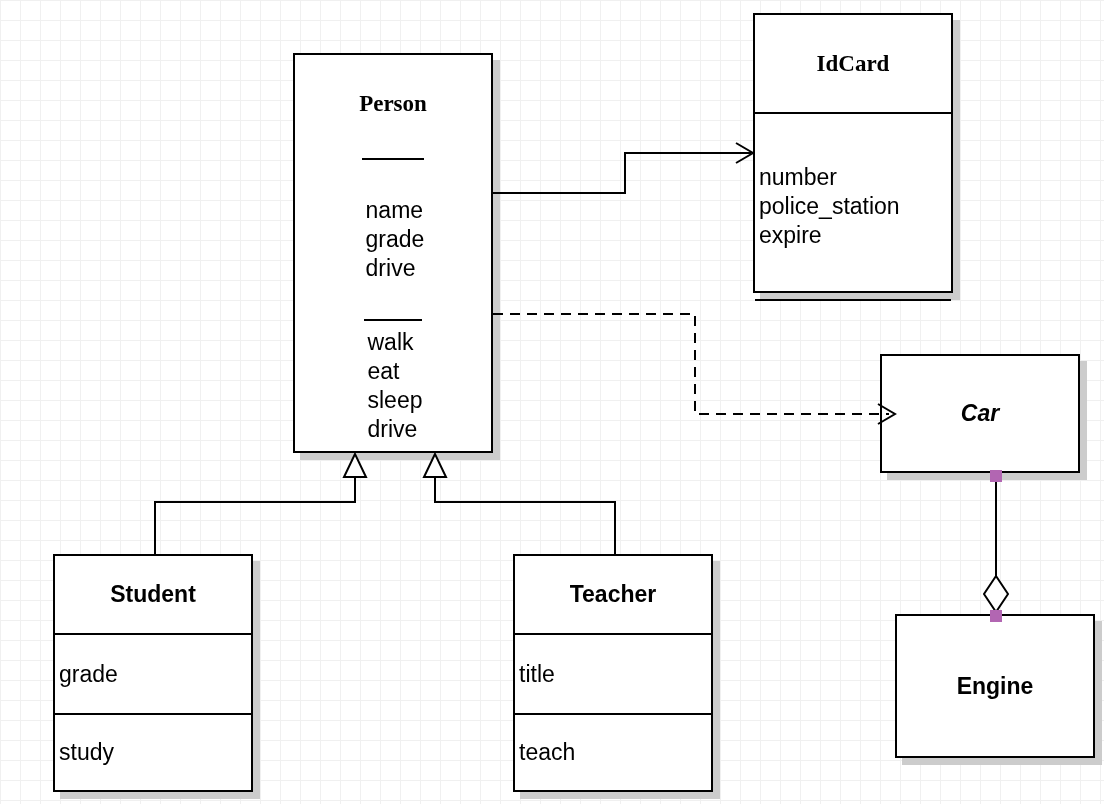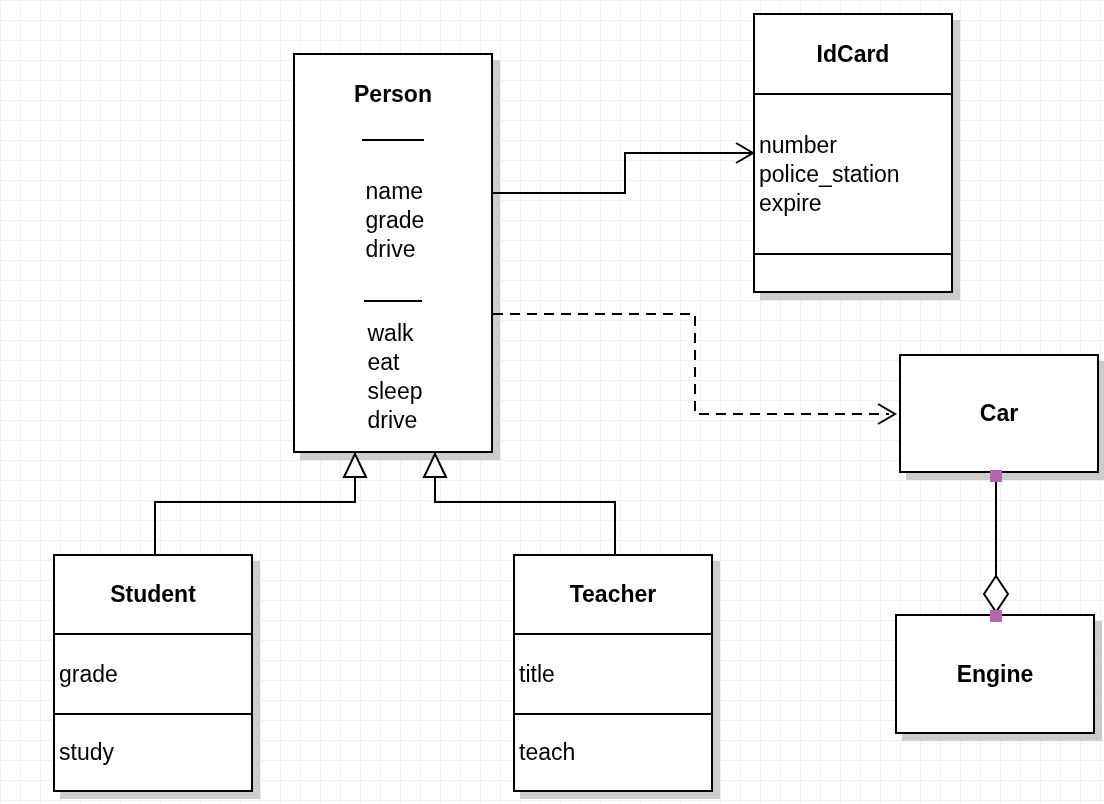--- a/index.html
+++ b/index.html
@@ -29,28 +29,28 @@
     border-top:2px solid var(--line);
     display:flex; flex-direction:column; justify-content:center;
     padding-left:4px; box-sizing:border-box; flex:0 0 auto;
   }
   .uml-section.grow{flex:1 1 auto;}
   .uml-line{font-size:23px; line-height:29px; color:#000; white-space:nowrap;}
 
   
   .c-person {left:293px; top:53px;  width:200px; height:400px;align-items:center;}
   .c-idcard {left:753px; top:13px;  width:200px; height:280px;}
-  .c-car    {left:899px; top:354px; width:200px; height:119px;}
-  .c-engine {left:895px; top:614px; width:200px; height:120px;}
+  .c-car    {left:880px; top:354px; width:200px; height:119px;font-style:italic;}
+  .c-engine {left:895px; top:614px; width:200px; height:144px;}
   .c-student{left:53px;  top:554px; width:200px; height:238px;}
   .c-teacher{left:513px; top:554px; width:200px; height:238px;}
 
-  .h-title-lg{height:78px;}
+  .h-title-lg{height:97px;font-family:Liberation Serif, serif;}
   .h-attrs-person{height:161px;margin-top:6px;}
-  .h-attrs-idcard{height:160px;}
+  .h-attrs-idcard{height:187px;}
   .h-title-sm{height:77px;}
   .h-attrs-sm{height:80px;}
 
   #edges{position:absolute; left:0; top:0; width:1104px; height:804px; pointer-events:none;}
   .edge{fill:none; stroke:var(--line); stroke-width:2;}
   .edge.dashed{stroke-dasharray:10 7;}
   .tri{fill:#ffffff; stroke:var(--line); stroke-width:2;}
   .handle{fill:var(--handle);}
 </style>
 </head>

